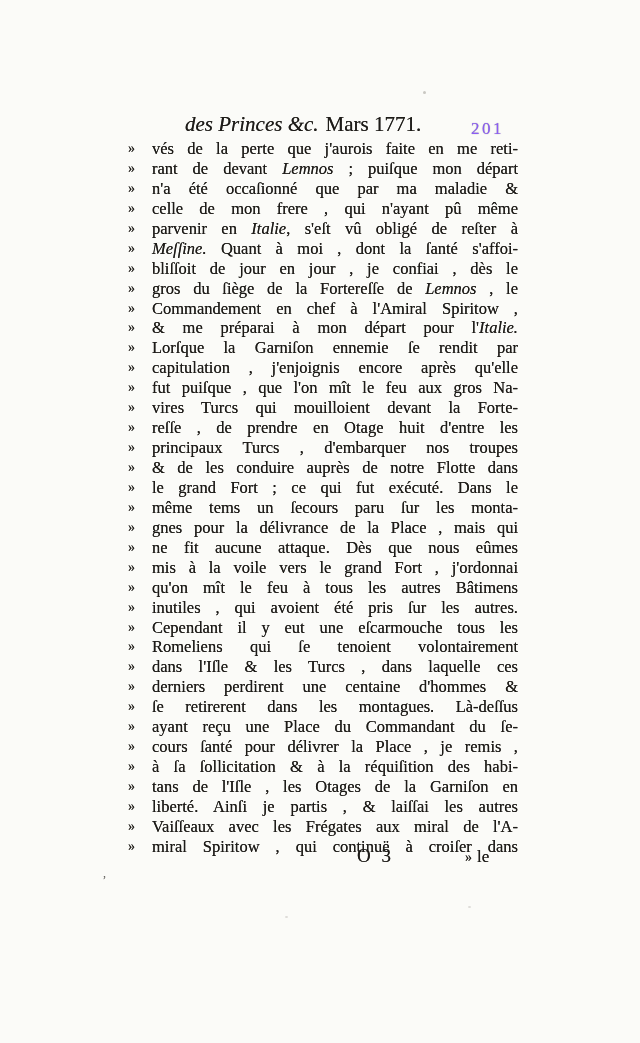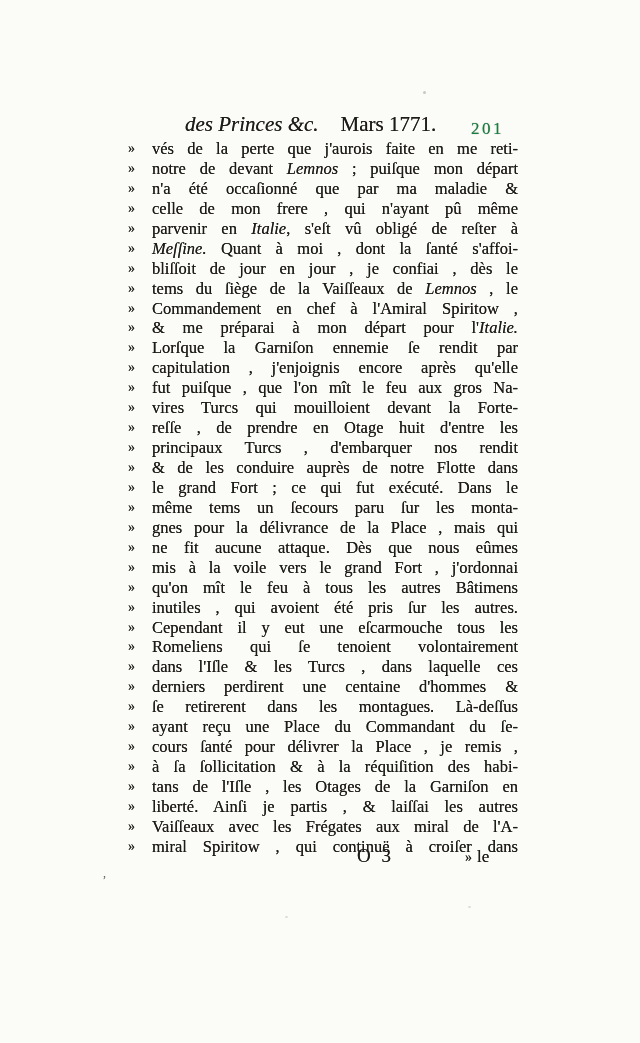--- a/index.html
+++ b/index.html
@@ -10,22 +10,22 @@
     color: #1d1b18;
     position: relative;
     overflow: hidden;
   }
   .page { position: absolute; inset: 0; }
 
   
   .header { position: absolute; top: 112px; left: 128px; width: 392px; height: 28px; }
   .h-title { position: absolute; left: 57px; top: 0; font-size: 21px; line-height: 24px;
              white-space: nowrap; text-shadow: 0 0 0.6px rgba(30,28,24,.8); }
-  .h-title .ital { font-style: italic; margin-right: 22px; }
-  .pagenum { position: absolute; right: 16px; top: 7px; font-size: 17px; color: #15803d;
+  .h-title .ital { font-style: italic; margin-right: 7px; }
+  .pagenum { position: absolute; right: 16px; top: 7px; font-size: 17px; color: #8b5cf6;
              letter-spacing: 2.5px; text-shadow: 0 0 1px rgba(120,118,115,.8); }
 
   
   .bodytext { position: absolute; top: 139px; left: 128px; width: 390px; }
   .line { display: flex; height: 19.95px; line-height: 19.95px; font-size: 16.5px;
           text-shadow: 0 0 0.55px rgba(30,28,24,.85); }
   .qm { width: 24px; flex: 0 0 24px; font-size: 14px; letter-spacing: -1px; color: #24221f; }
   .lt { flex: 1; text-align: justify; text-align-last: justify; white-space: nowrap; }
   .lt .it { font-style: italic; }
 
@@ -51,21 +51,21 @@
     <span class="pagenum">201</span>
   </div>
 
   <div class="bodytext">
       <div class="line">
         <span class="qm">»</span>
         <span class="lt"><span>vés de la perte que j'aurois faite en me reti-</span></span>
       </div>
       <div class="line">
         <span class="qm">»</span>
-        <span class="lt"><span>notre de devant </span><span class="it">Lemnos</span><span> ; puiſque mon départ</span></span>
+        <span class="lt"><span>rant de devant </span><span class="it">Lemnos</span><span> ; puiſque mon départ</span></span>
       </div>
       <div class="line">
         <span class="qm">»</span>
         <span class="lt"><span>n'a été occaſionné que par ma maladie &amp;</span></span>
       </div>
       <div class="line">
         <span class="qm">»</span>
         <span class="lt"><span>celle de mon frere , qui n'ayant pû même</span></span>
       </div>
       <div class="line">
@@ -75,21 +75,21 @@
       <div class="line">
         <span class="qm">»</span>
         <span class="lt"><span class="it">Meſſine.</span><span> Quant à moi , dont la ſanté s'affoi-</span></span>
       </div>
       <div class="line">
         <span class="qm">»</span>
         <span class="lt"><span>bliſſoit de jour en jour , je confiai , dès le</span></span>
       </div>
       <div class="line">
         <span class="qm">»</span>
-        <span class="lt"><span>tems du ſiège de la Vaiſſeaux de </span><span class="it">Lemnos</span><span> , le</span></span>
+        <span class="lt"><span>gros du ſiège de la Fortereſſe de </span><span class="it">Lemnos</span><span> , le</span></span>
       </div>
       <div class="line">
         <span class="qm">»</span>
         <span class="lt"><span>Commandement en chef à l'Amiral Spiritow ,</span></span>
       </div>
       <div class="line">
         <span class="qm">»</span>
         <span class="lt"><span>&amp; me préparai à mon départ pour l'</span><span class="it">Italie.</span></span>
       </div>
       <div class="line">
@@ -107,21 +107,21 @@
       <div class="line">
         <span class="qm">»</span>
         <span class="lt"><span>vires Turcs qui mouilloient devant la Forte-</span></span>
       </div>
       <div class="line">
         <span class="qm">»</span>
         <span class="lt"><span>reſſe , de prendre en Otage huit d'entre les</span></span>
       </div>
       <div class="line">
         <span class="qm">»</span>
-        <span class="lt"><span>principaux Turcs , d'embarquer nos rendit</span></span>
+        <span class="lt"><span>principaux Turcs , d'embarquer nos troupes</span></span>
       </div>
       <div class="line">
         <span class="qm">»</span>
         <span class="lt"><span>&amp; de les conduire auprès de notre Flotte dans</span></span>
       </div>
       <div class="line">
         <span class="qm">»</span>
         <span class="lt"><span>le grand Fort ; ce qui fut exécuté. Dans le</span></span>
       </div>
       <div class="line">

